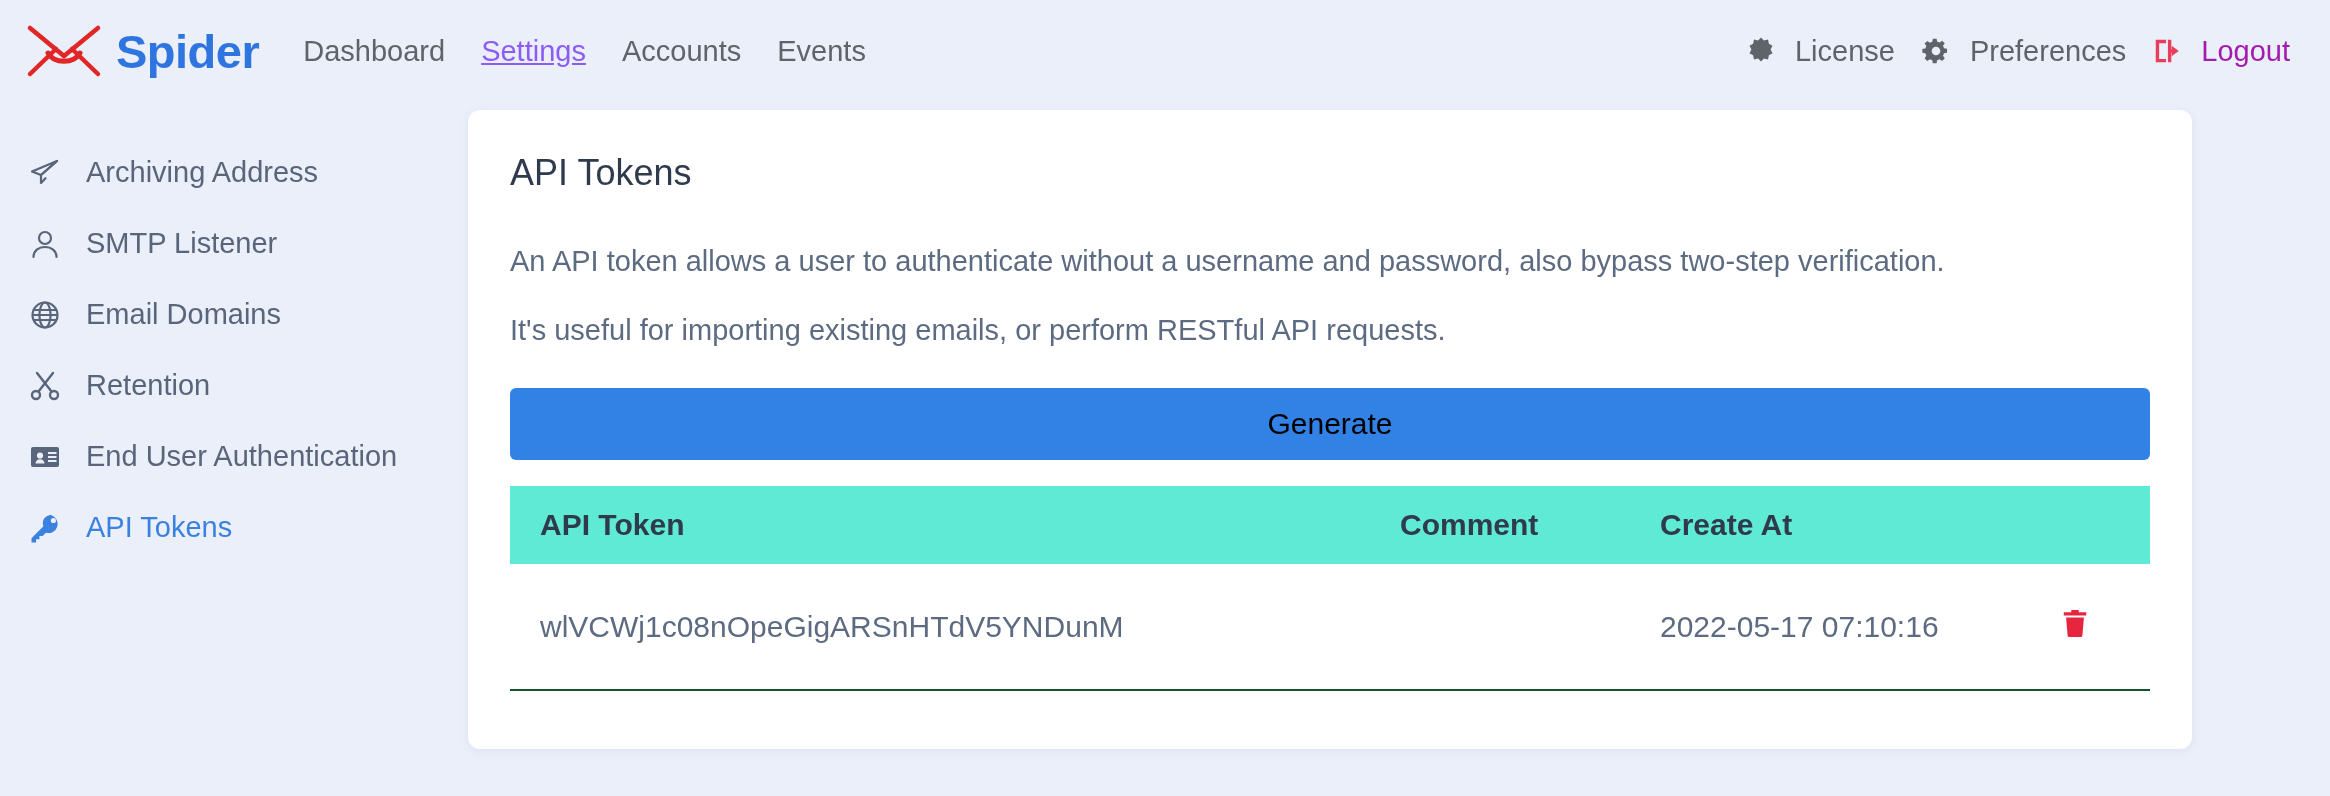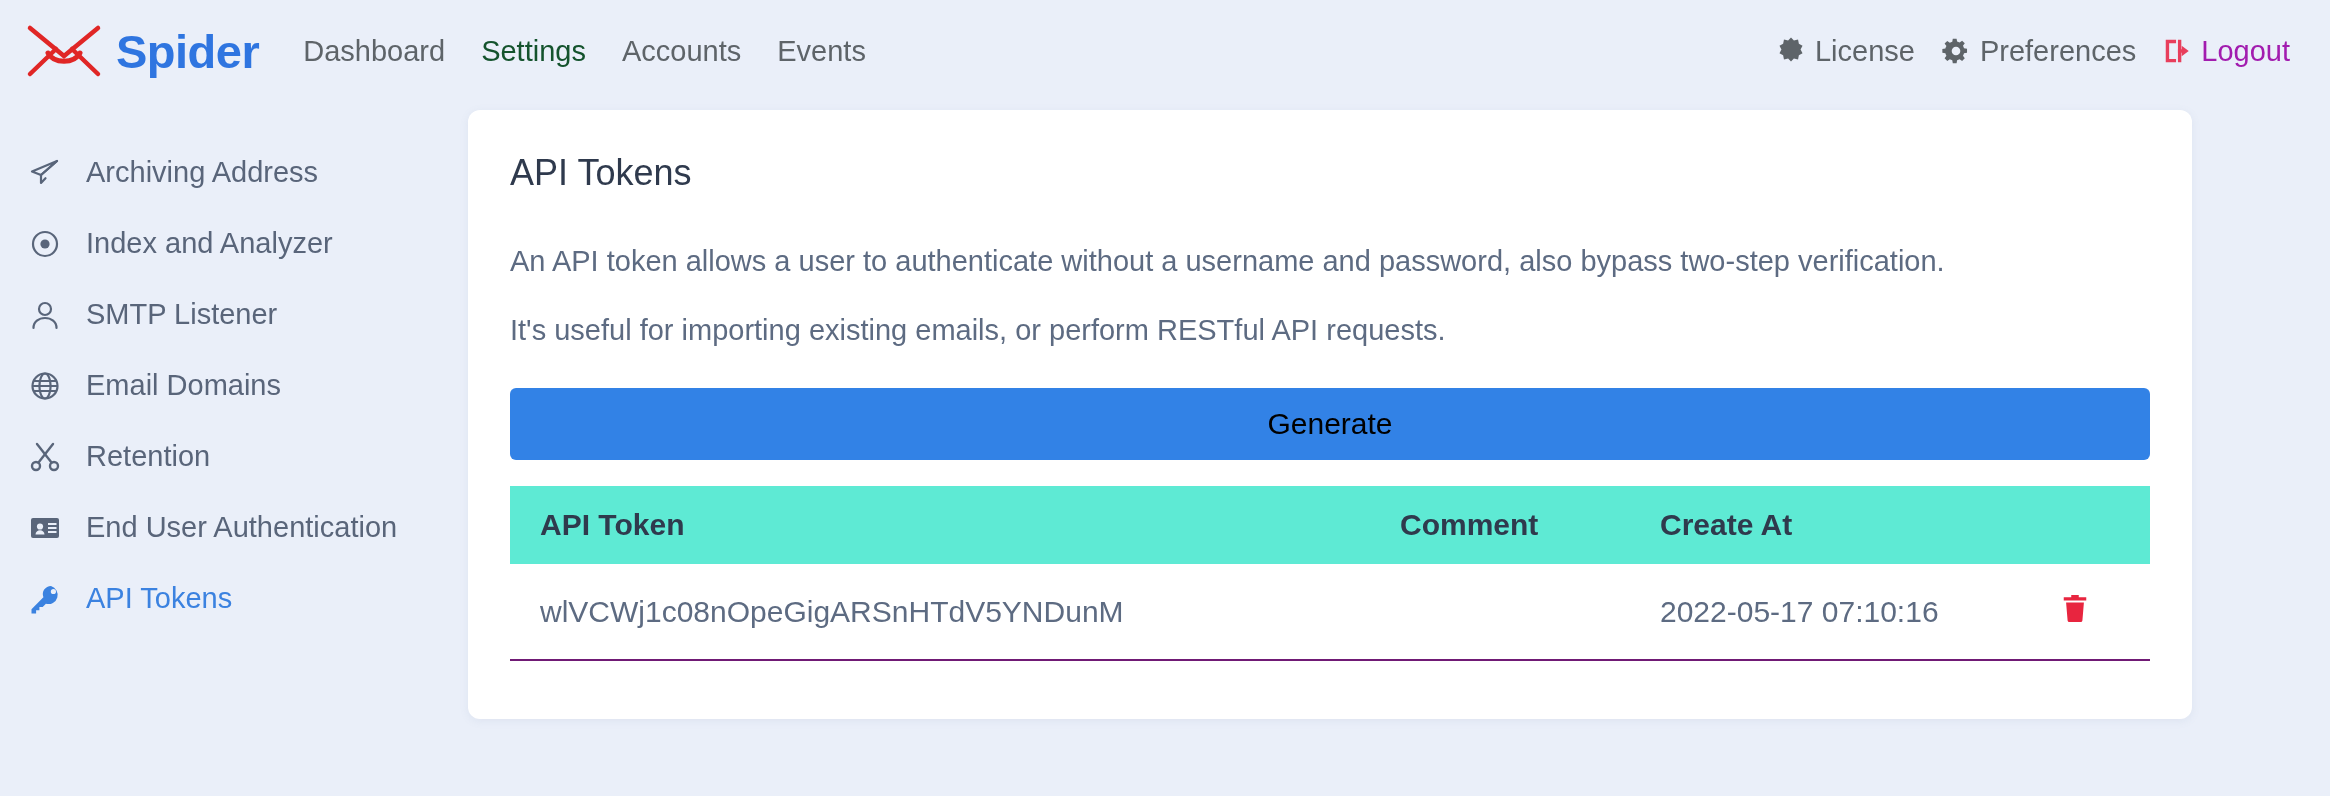--- a/index.html
+++ b/index.html
@@ -52,33 +52,33 @@
     gap: 32px;
   }
 
   .navlink {
     font-size: 29px;
     color: #5e6469;
     white-space: nowrap;
     cursor: pointer;
     padding: 4px 2px;
   }
-  .navlink.active { color: #14532d; }
+  .navlink.active { color: #8b5cf6; text-decoration: underline; }
 
   .rightnav {
     margin-left: auto;
     display: flex;
     align-items: center;
     gap: 26px;
   }
 
   .rightnav-item {
     display: flex;
     align-items: center;
-    gap: 9px;
+    gap: 19px;
     font-size: 29px;
     color: #5e6469;
     white-space: nowrap;
     cursor: pointer;
   }
   .rightnav-item.danger { color: #a21caf; }
   .rightnav-item .ic { display: flex; align-items: center; }
 
   
   .layout {
@@ -164,22 +164,22 @@
     margin-left: 28px;
   }
   .tbl thead th.c-token   { padding-left: 30px; width: 890px; }
   .tbl thead th.c-comment { width: 230px; }
   .tbl thead th.c-date    { width: 430px; padding-left: 30px; }
   .tbl thead th.c-act     { }
 
   .tbl tbody td {
     font-size: 30px;
     color: #5d6b82;
-    padding: 29px 0;
-    border-bottom: 2px solid #701a75;
+    padding: 44px 0;
+    border-bottom: 2px solid #14532d;
     vertical-align: middle;
   }
   .tbl tbody td.c-token   { padding-left: 30px; }
   .tbl tbody td.c-date    { padding-left: 30px; white-space: nowrap; }
   .tbl tbody td.c-act     { text-align: left; }
 
   .trash-btn {
     background: none;
     border: none;
     padding: 0;
@@ -256,29 +256,20 @@
       <span class="ic">
         <svg width="32" height="32" viewBox="0 0 32 32" fill="none" stroke="#59657a" stroke-width="2.2" stroke-linejoin="round" stroke-linecap="round">
           <path d="M28 4L3 14.5l9 3.5 16-14z"></path>
           <path d="M12 18v8l4.5-4.8"></path>
           <path d="M12 18L28 4"></path>
         </svg>
       </span>
       <span>Archiving Address</span>
     </div>
 
-    <div class="side-item">
-      <span class="ic">
-        <svg width="32" height="32" viewBox="0 0 32 32" fill="none" stroke="#59657a" stroke-width="2.2">
-          <circle cx="16" cy="16" r="12"></circle>
-          <circle cx="16" cy="16" r="4.6" fill="#59657a" stroke="none"></circle>
-        </svg>
-      </span>
-      <span>Index and Analyzer</span>
-    </div>
 
     <div class="side-item">
       <span class="ic">
         <svg width="32" height="32" viewBox="0 0 32 32" fill="none" stroke="#59657a" stroke-width="2.2">
           <circle cx="16" cy="10" r="6"></circle>
           <path d="M4.5 29c0-6.2 5.2-10 11.5-10s11.5 3.8 11.5 10" stroke-linecap="round"></path>
         </svg>
       </span>
       <span>SMTP Listener</span>
     </div>

